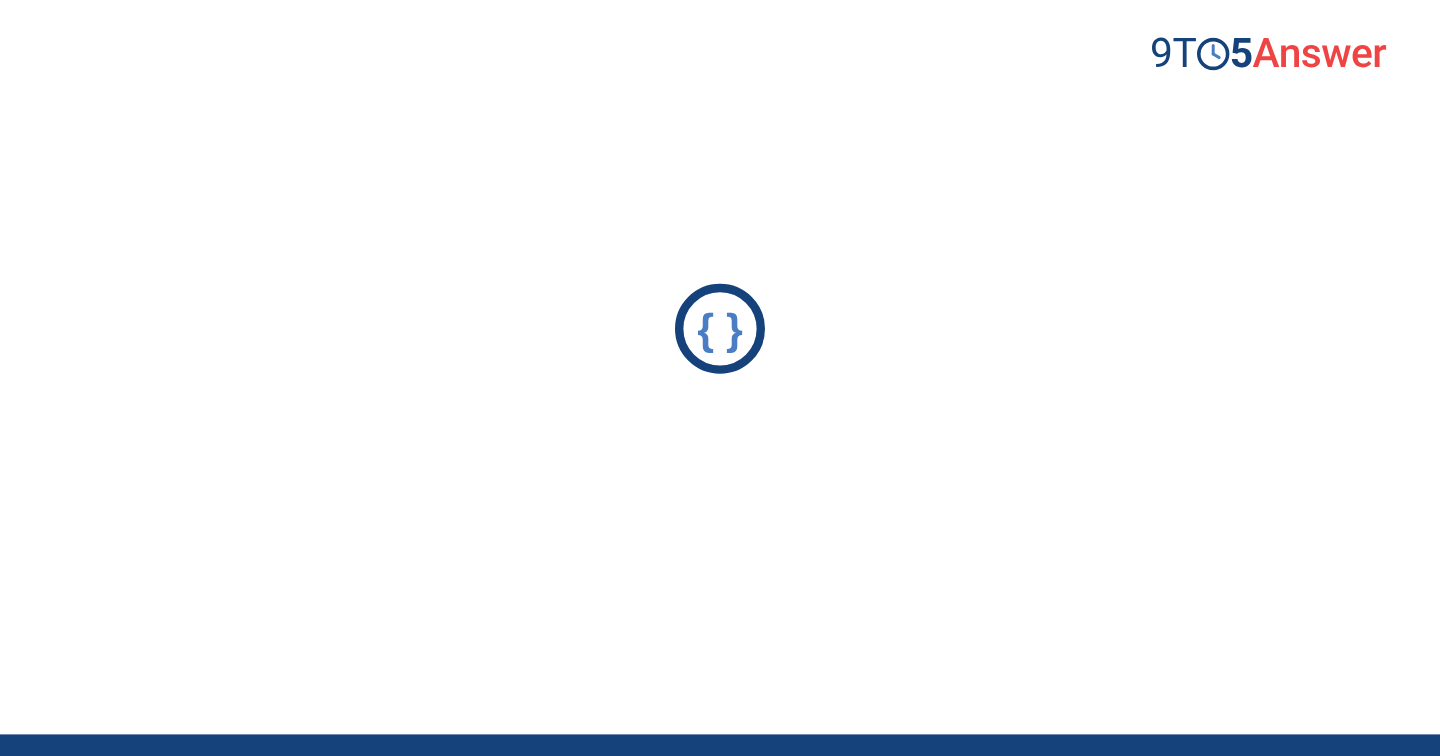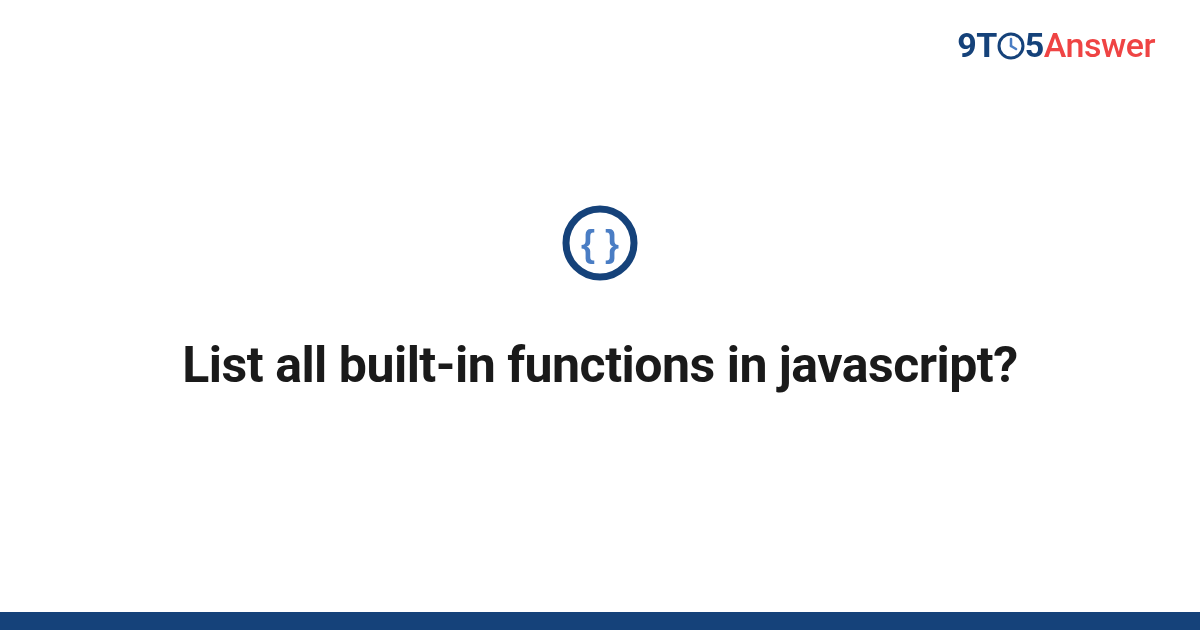--- a/index.html
+++ b/index.html
@@ -18,21 +18,21 @@
     .logo {
       position: absolute;
       top: 25px;
       right: 45px;
       font-size: 34px;
       font-weight: 600;
       letter-spacing: -0.5px;
     }
     .logo-9t {
       color: #15427a;
-      font-weight: 700;
+      font-weight: 400;
     }
     .logo-o {
       display: inline-flex;
       align-items: center;
       justify-content: center;
       vertical-align: -3px;
     }
     .logo-5 {
       color: #15427a;
       font-weight: 700;
@@ -87,16 +87,15 @@
     </span><span class="logo-5">5</span><span class="logo-answer">Answer</span>
 </div>
 
 <div class="main-content">
   <div class="icon-wrapper">
     <svg width="78" height="78" viewBox="0 0 78 78">
       <circle cx="39" cy="39" r="34" fill="none" stroke="#15427a" stroke-width="7"></circle>
       <text x="39" y="52" font-size="36" font-weight="700" fill="#4a7dc4" text-anchor="middle" font-family="Arial, sans-serif">{ }</text>
     </svg>
   </div>
-  <h1 class="title">List all built-in functions in javascript?</h1>
 </div>
 
 <div class="footer-bar"></div>
 
 </body></html>

